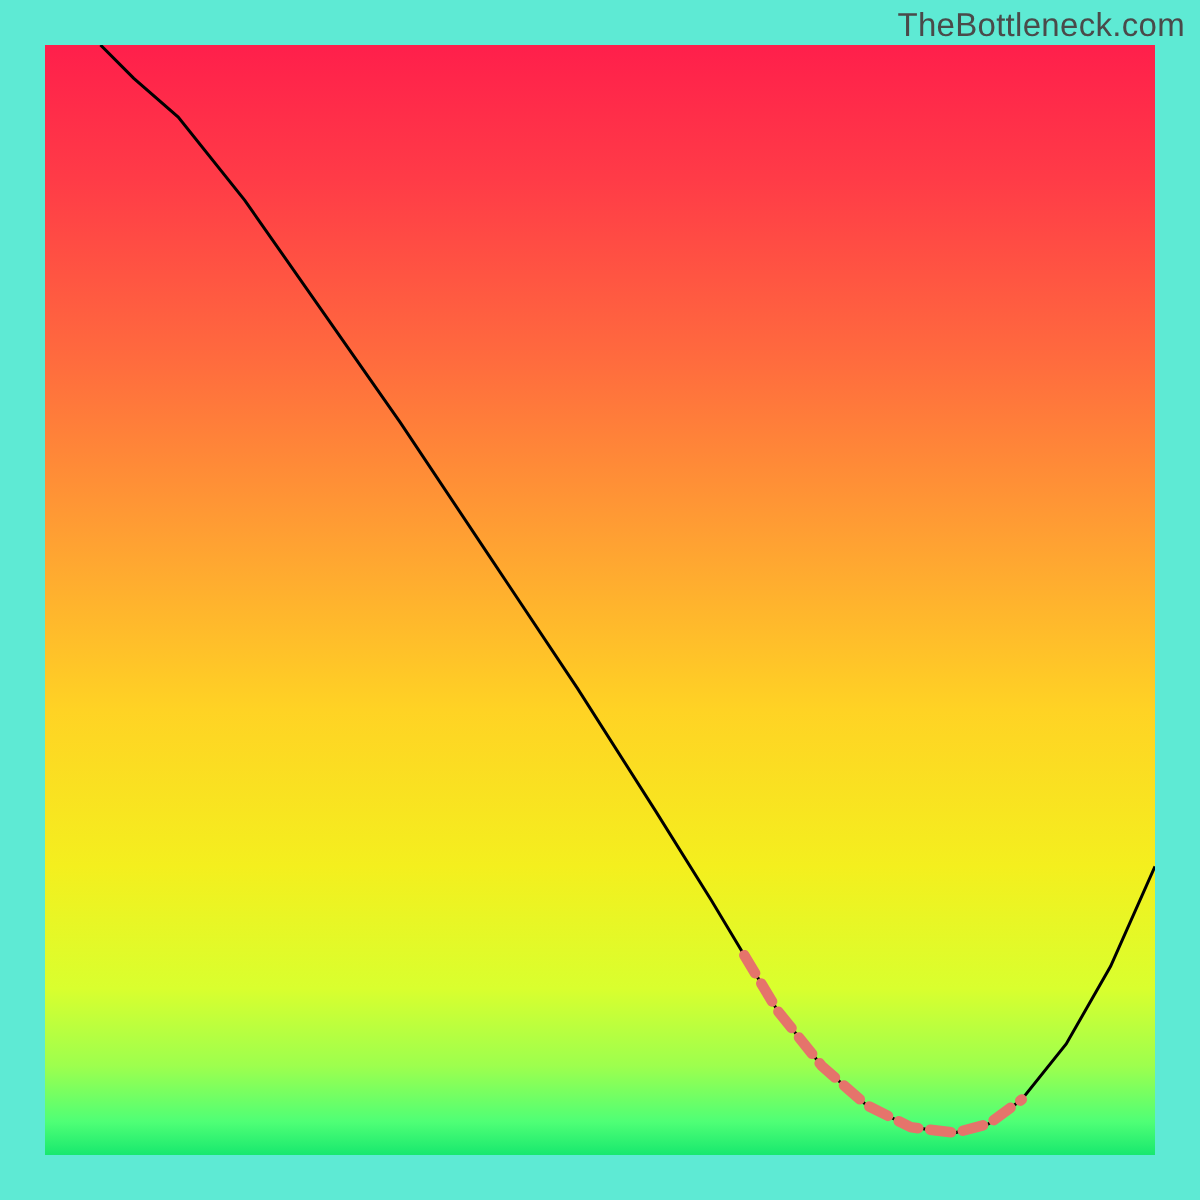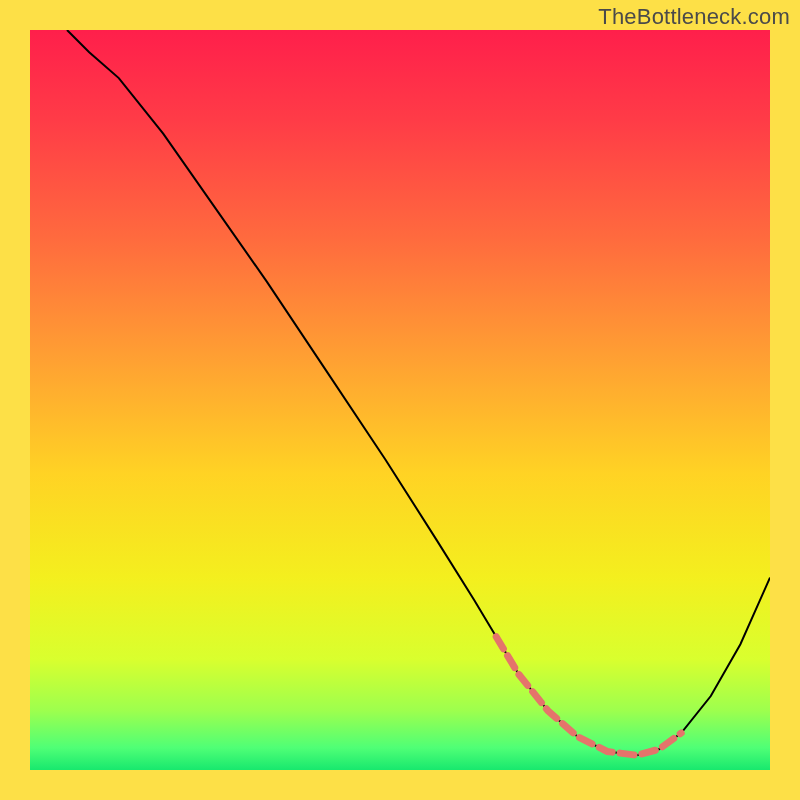--- a/index.html
+++ b/index.html
@@ -8,21 +8,21 @@
     width: 800px;
     height: 800px;
     overflow: hidden;
     background: #000;
     font-family: Arial, Helvetica, sans-serif;
   }
   .frame {
     position: relative;
     width: 800px;
     height: 800px;
-    background: #fde047;
+    background: #5eead4;
   }
   .watermark {
     position: absolute;
     top: 4px;
     right: 10px;
     color: #4a4a4a;
     font-size: 22px;
     font-weight: 500;
     letter-spacing: 0.2px;
     z-index: 3;

